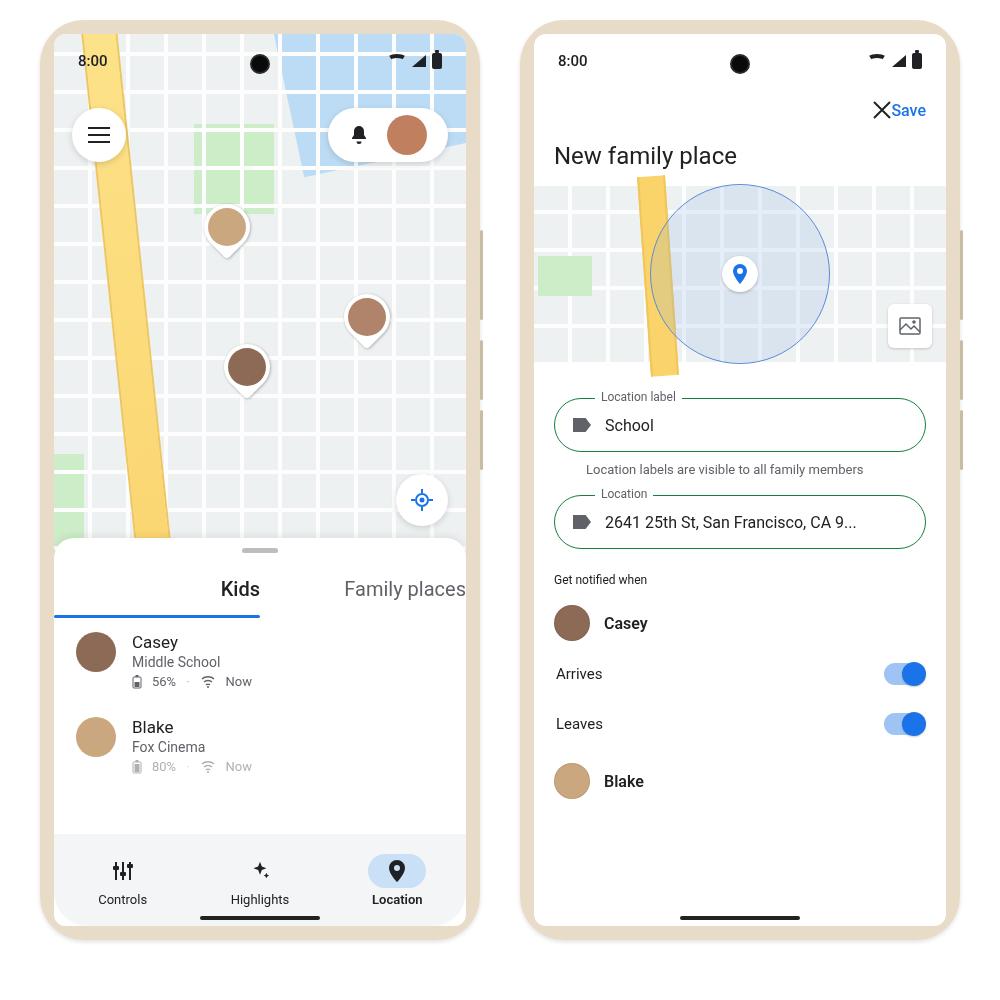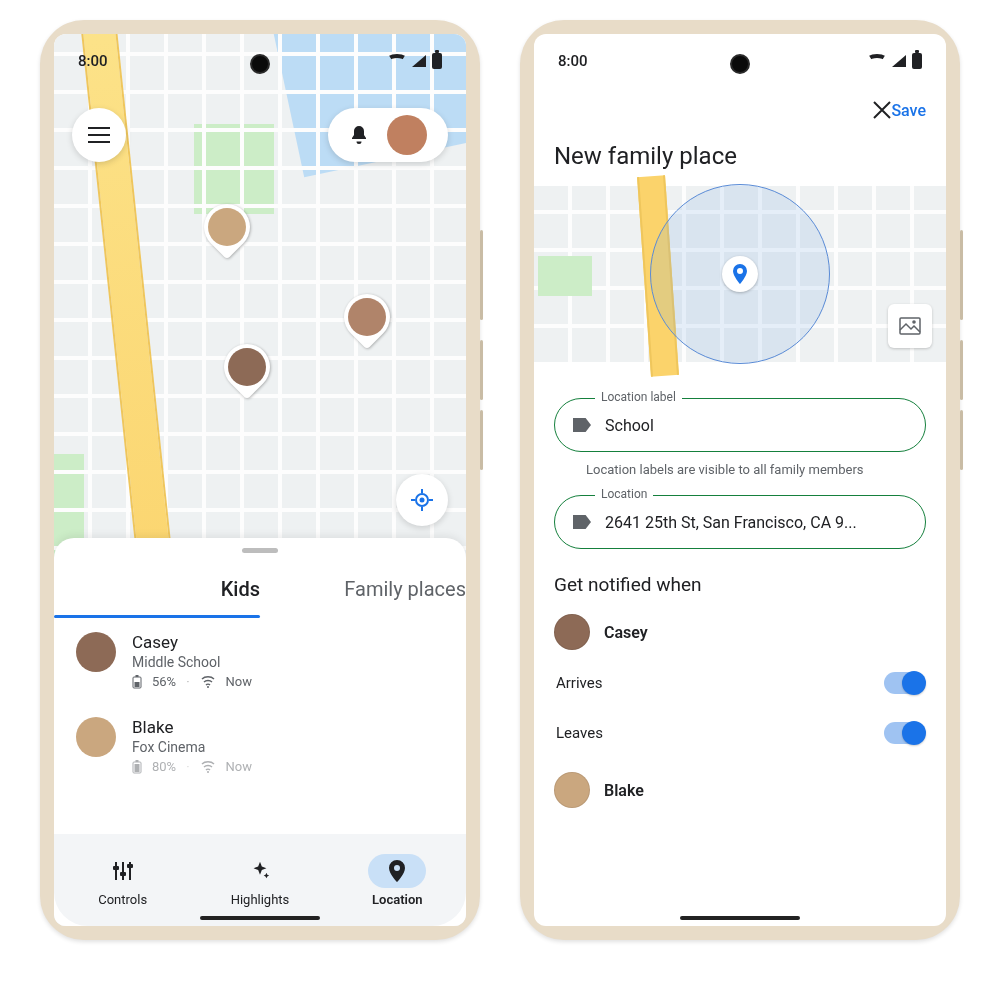--- a/index.html
+++ b/index.html
@@ -88,21 +88,21 @@
   .geo-center{position:absolute;left:50%;top:50%;transform:translate(-50%,-50%);width:36px;height:36px;border-radius:50%;background:#fff;box-shadow:0 1px 3px rgba(0,0,0,.25);display:flex;align-items:center;justify-content:center;}
   .image-btn{position:absolute;right:14px;bottom:14px;width:44px;height:44px;background:#fff;border-radius:6px;box-shadow:0 1px 3px rgba(0,0,0,.2);display:flex;align-items:center;justify-content:center;z-index:3;}
 
   .form{position:absolute;top:340px;left:0;right:0;bottom:0;padding:16px 20px 0;overflow:hidden;}
   .field{position:relative;border:1px solid #15803d;border-radius:28px;height:54px;display:flex;align-items:center;padding:0 18px;gap:14px;margin-top:8px;}
   .field .legend{position:absolute;top:-9px;left:40px;background:#fff;padding:0 6px;font-size:12px;color:var(--muted);}
   .field .val{font-size:16px;color:var(--ink);white-space:nowrap;overflow:hidden;text-overflow:ellipsis;}
   .tag-ico{width:18px;height:14px;background:var(--muted);clip-path:polygon(0 0,70% 0,100% 50%,70% 100%,0 100%);}
   .hint{font-size:13px;color:var(--muted);margin:10px 0 18px 32px;}
 
-  .section-h{font-size:19px;color:var(--ink);margin-top:24px;}
+  .section-h{font-size:12px;color:var(--ink);margin-top:24px;}
   .person{display:flex;align-items:center;gap:14px;margin:18px 0 8px;}
   .person .av{width:36px;height:36px;border-radius:50%;background:#999;border:1px solid rgba(0,0,0,.08);}
   .person .pn{font-size:16px;font-weight:600;color:var(--ink);}
   .toggle-row{display:flex;align-items:center;justify-content:space-between;padding:14px 2px;}
   .toggle-row span{font-size:15px;color:var(--ink);}
   .switch{width:40px;height:22px;border-radius:12px;background:#9fc3f2;position:relative;}
   .switch::after{content:"";position:absolute;right:-2px;top:-1px;width:24px;height:24px;border-radius:50%;background:var(--blue);box-shadow:0 1px 2px rgba(0,0,0,.2);}
 
   svg{display:block}
 </style>

